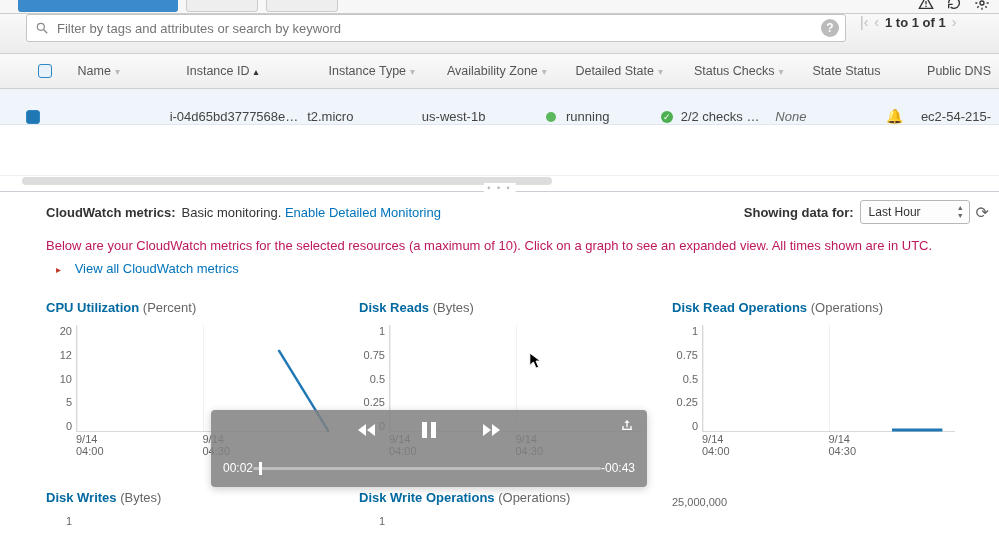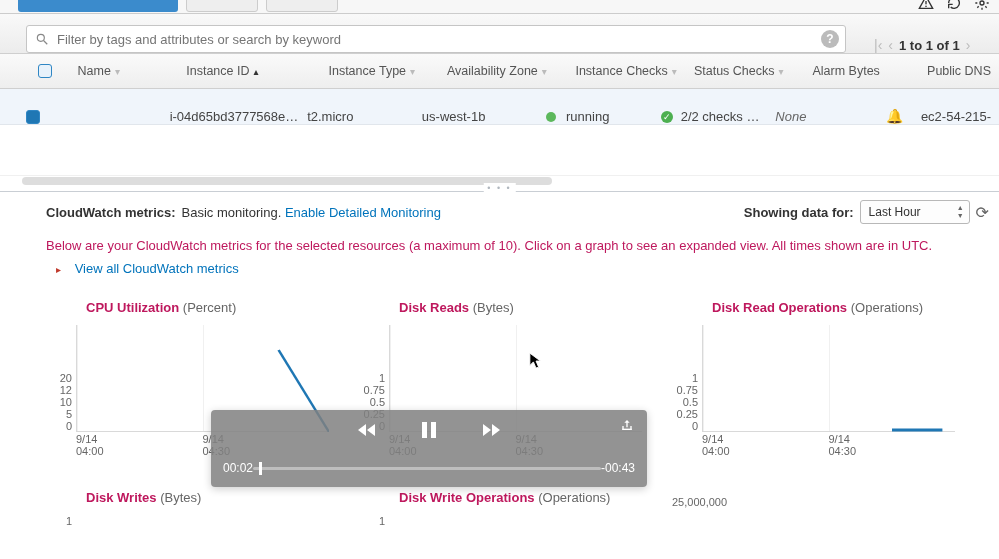--- a/index.html
+++ b/index.html
@@ -30,23 +30,23 @@
   .top-icons {
     position: absolute; right: 8px; top: -6px; display: flex; gap: 10px;
   }
   .icn { width: 18px; height: 18px; display: inline-flex; align-items: center; justify-content: center; }
 
   .filter-row {
     height: 40px;
     background: linear-gradient(#f9f9f9,#ececec);
     border-bottom: 1px solid #cfcfcf;
     display: flex;
-    align-items: flex-end;
+    align-items: flex-start;
     padding: 0 10px 0 26px;
-    gap: 14px;
+    gap: 0;
   }
   .search-wrap {
     flex: 1;
     max-width: 820px;
     height: 28px;
     background: #fff;
     border: 1px solid #c5c5c5;
     border-radius: 3px;
     display: flex;
     align-items: center;
@@ -153,32 +153,32 @@
     display: flex;
     padding: 14px 14px 0 46px;
     gap: 0;
   }
   .chart-card {
     flex: 1;
     min-width: 0;
     padding-right: 30px;
   }
   .chart-title { font-size: 13px; margin-bottom: 10px; }
-  .chart-title b { font-weight: bold; color: #be185d; margin-left: 40px; }
+  .chart-title b { font-weight: bold; color: #0369a1; }
   .chart-title .unit { color: #666; }
   .plot {
     position: relative;
     height: 135px;
     display: flex;
   }
   .yaxis {
     width: 30px;
     display: flex;
     flex-direction: column;
-    justify-content: flex-end;
+    justify-content: space-between;
     align-items: flex-end;
     font-size: 11px;
     color: #666;
     padding-bottom: 28px;
     padding-right: 4px;
   }
   .plot-area {
     flex: 1;
     position: relative;
     border-left: 1px solid #d9d9d9;
@@ -300,29 +300,29 @@
     </div>
   <div class="th" style="width:120px">
       <span>Instance Type</span>
       <span class="sort-caret">▾</span>
     </div>
   <div class="th" style="width:130px">
       <span>Availability Zone</span>
       <span class="sort-caret">▾</span>
     </div>
   <div class="th" style="width:120px">
-      <span>Instance Checks</span>
+      <span>Detailed State</span>
       <span class="sort-caret">▾</span>
     </div>
   <div class="th" style="width:120px">
       <span>Status Checks</span>
       <span class="sort-caret">▾</span>
     </div>
   <div class="th" style="width:116px">
-      <span>Alarm Bytes</span>
+      <span>State Status</span>
     </div>
   <div class="th" style="flex:1">
       <span>Public DNS</span>
     </div>
 </div>
 
 <div class="table-row">
   <div class="th" style="width:40px">
       <div class="cb checked"></div>
     </div>

